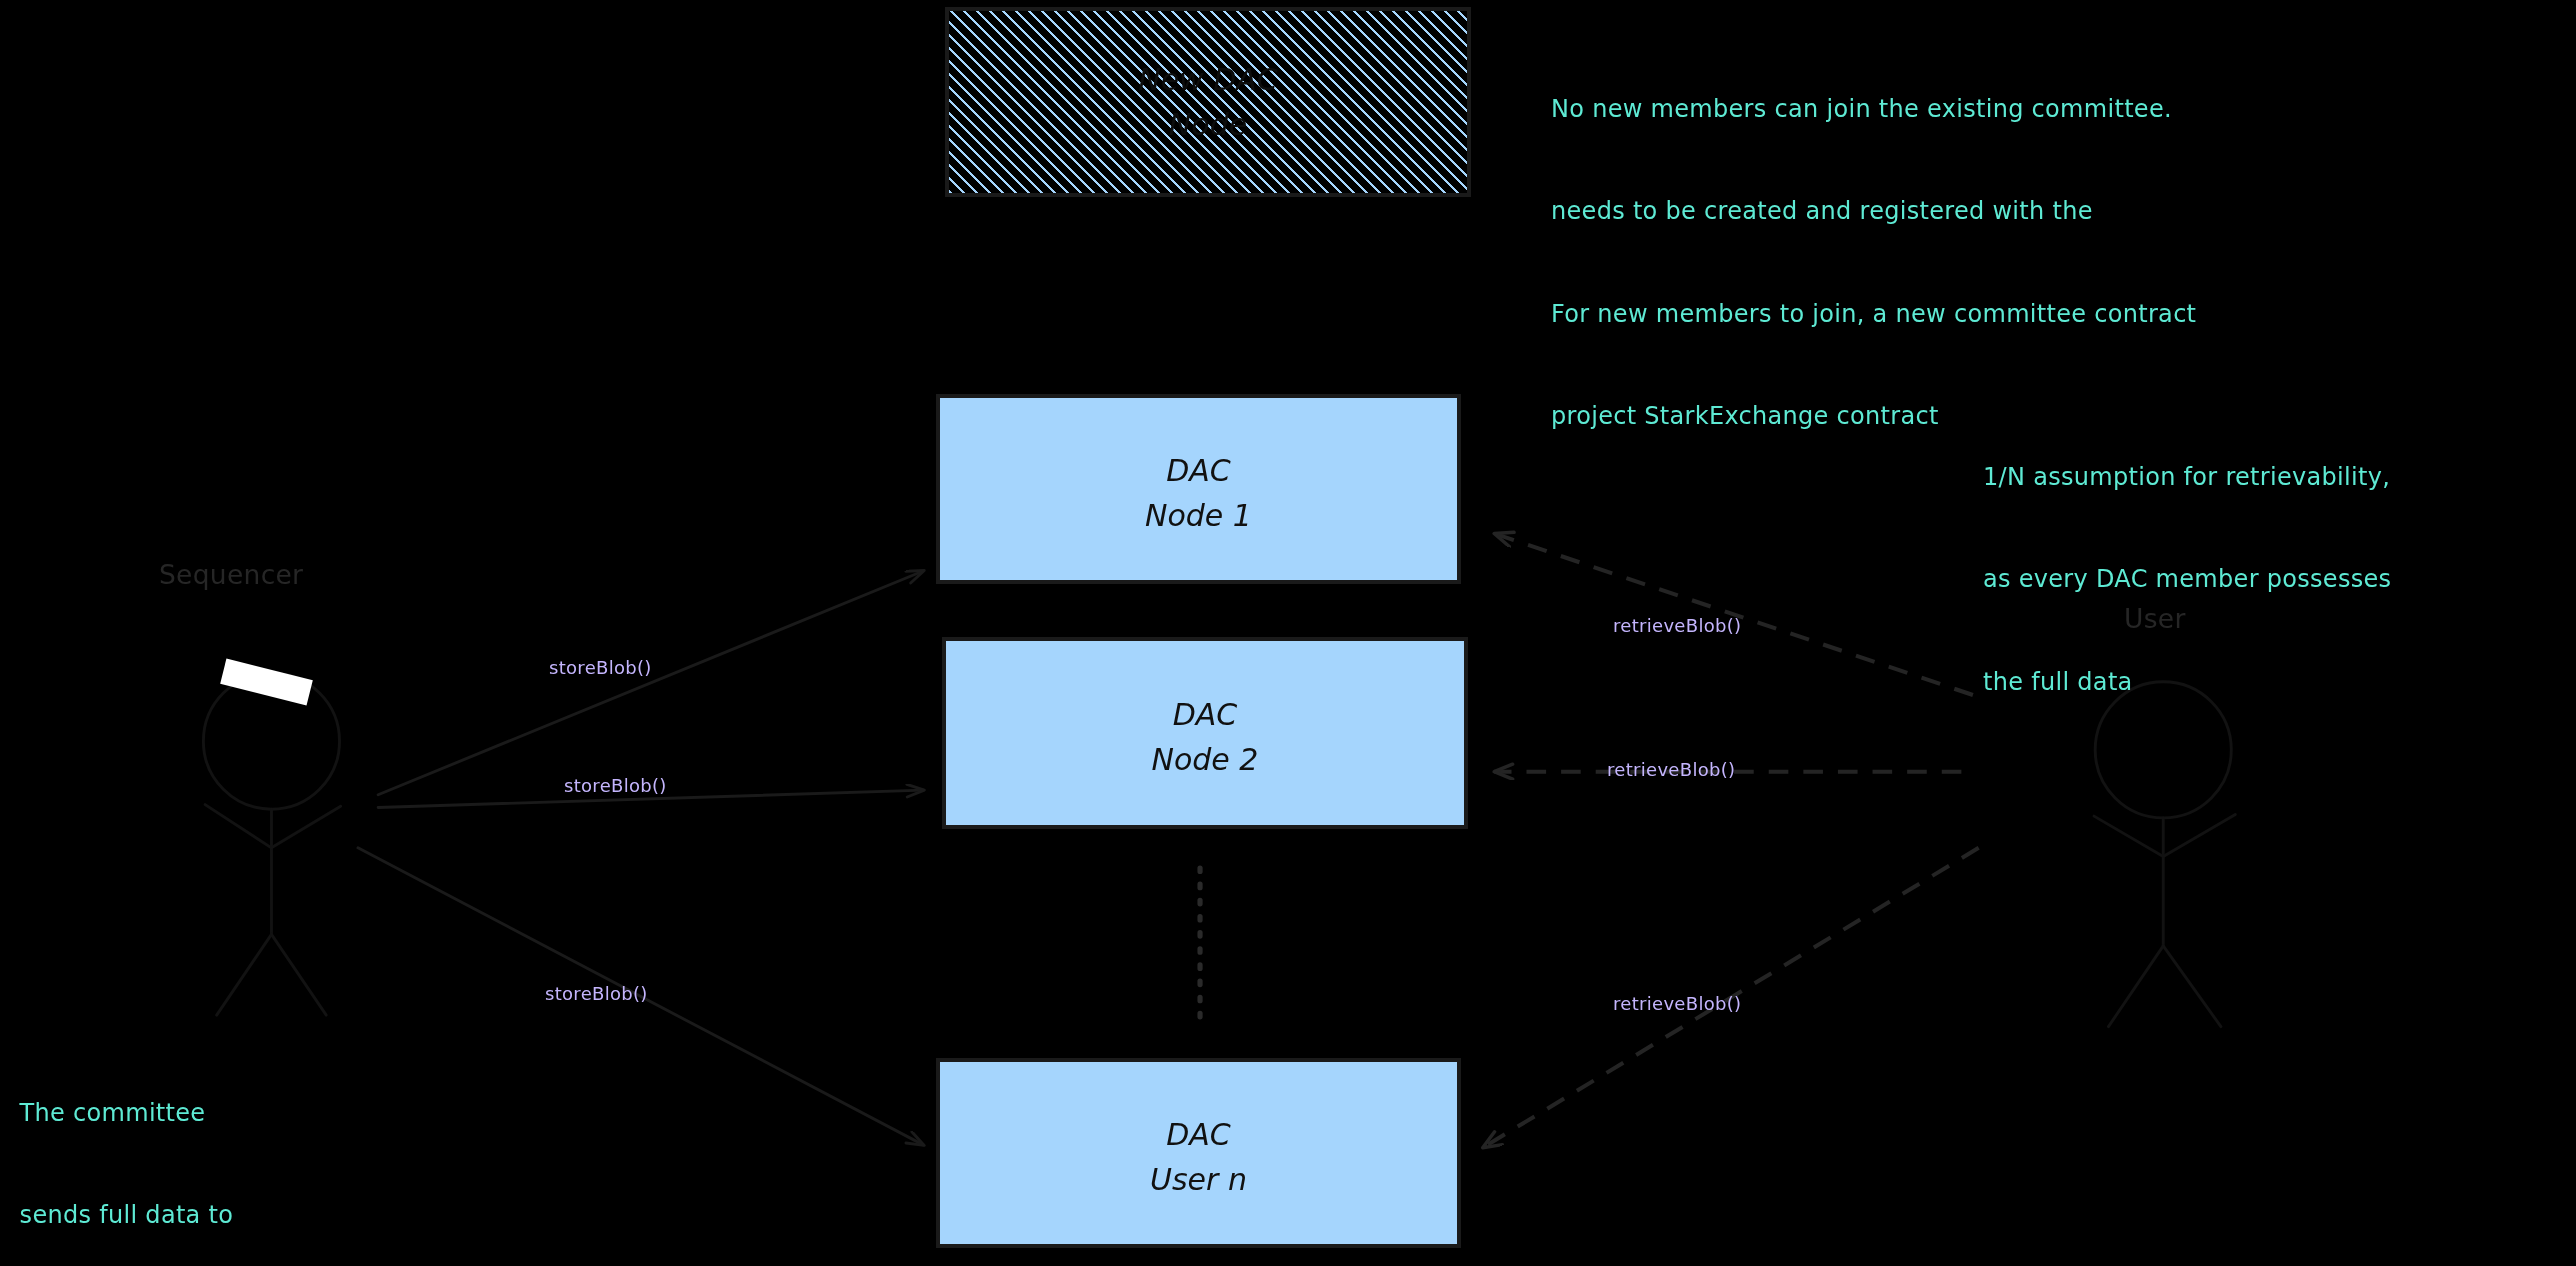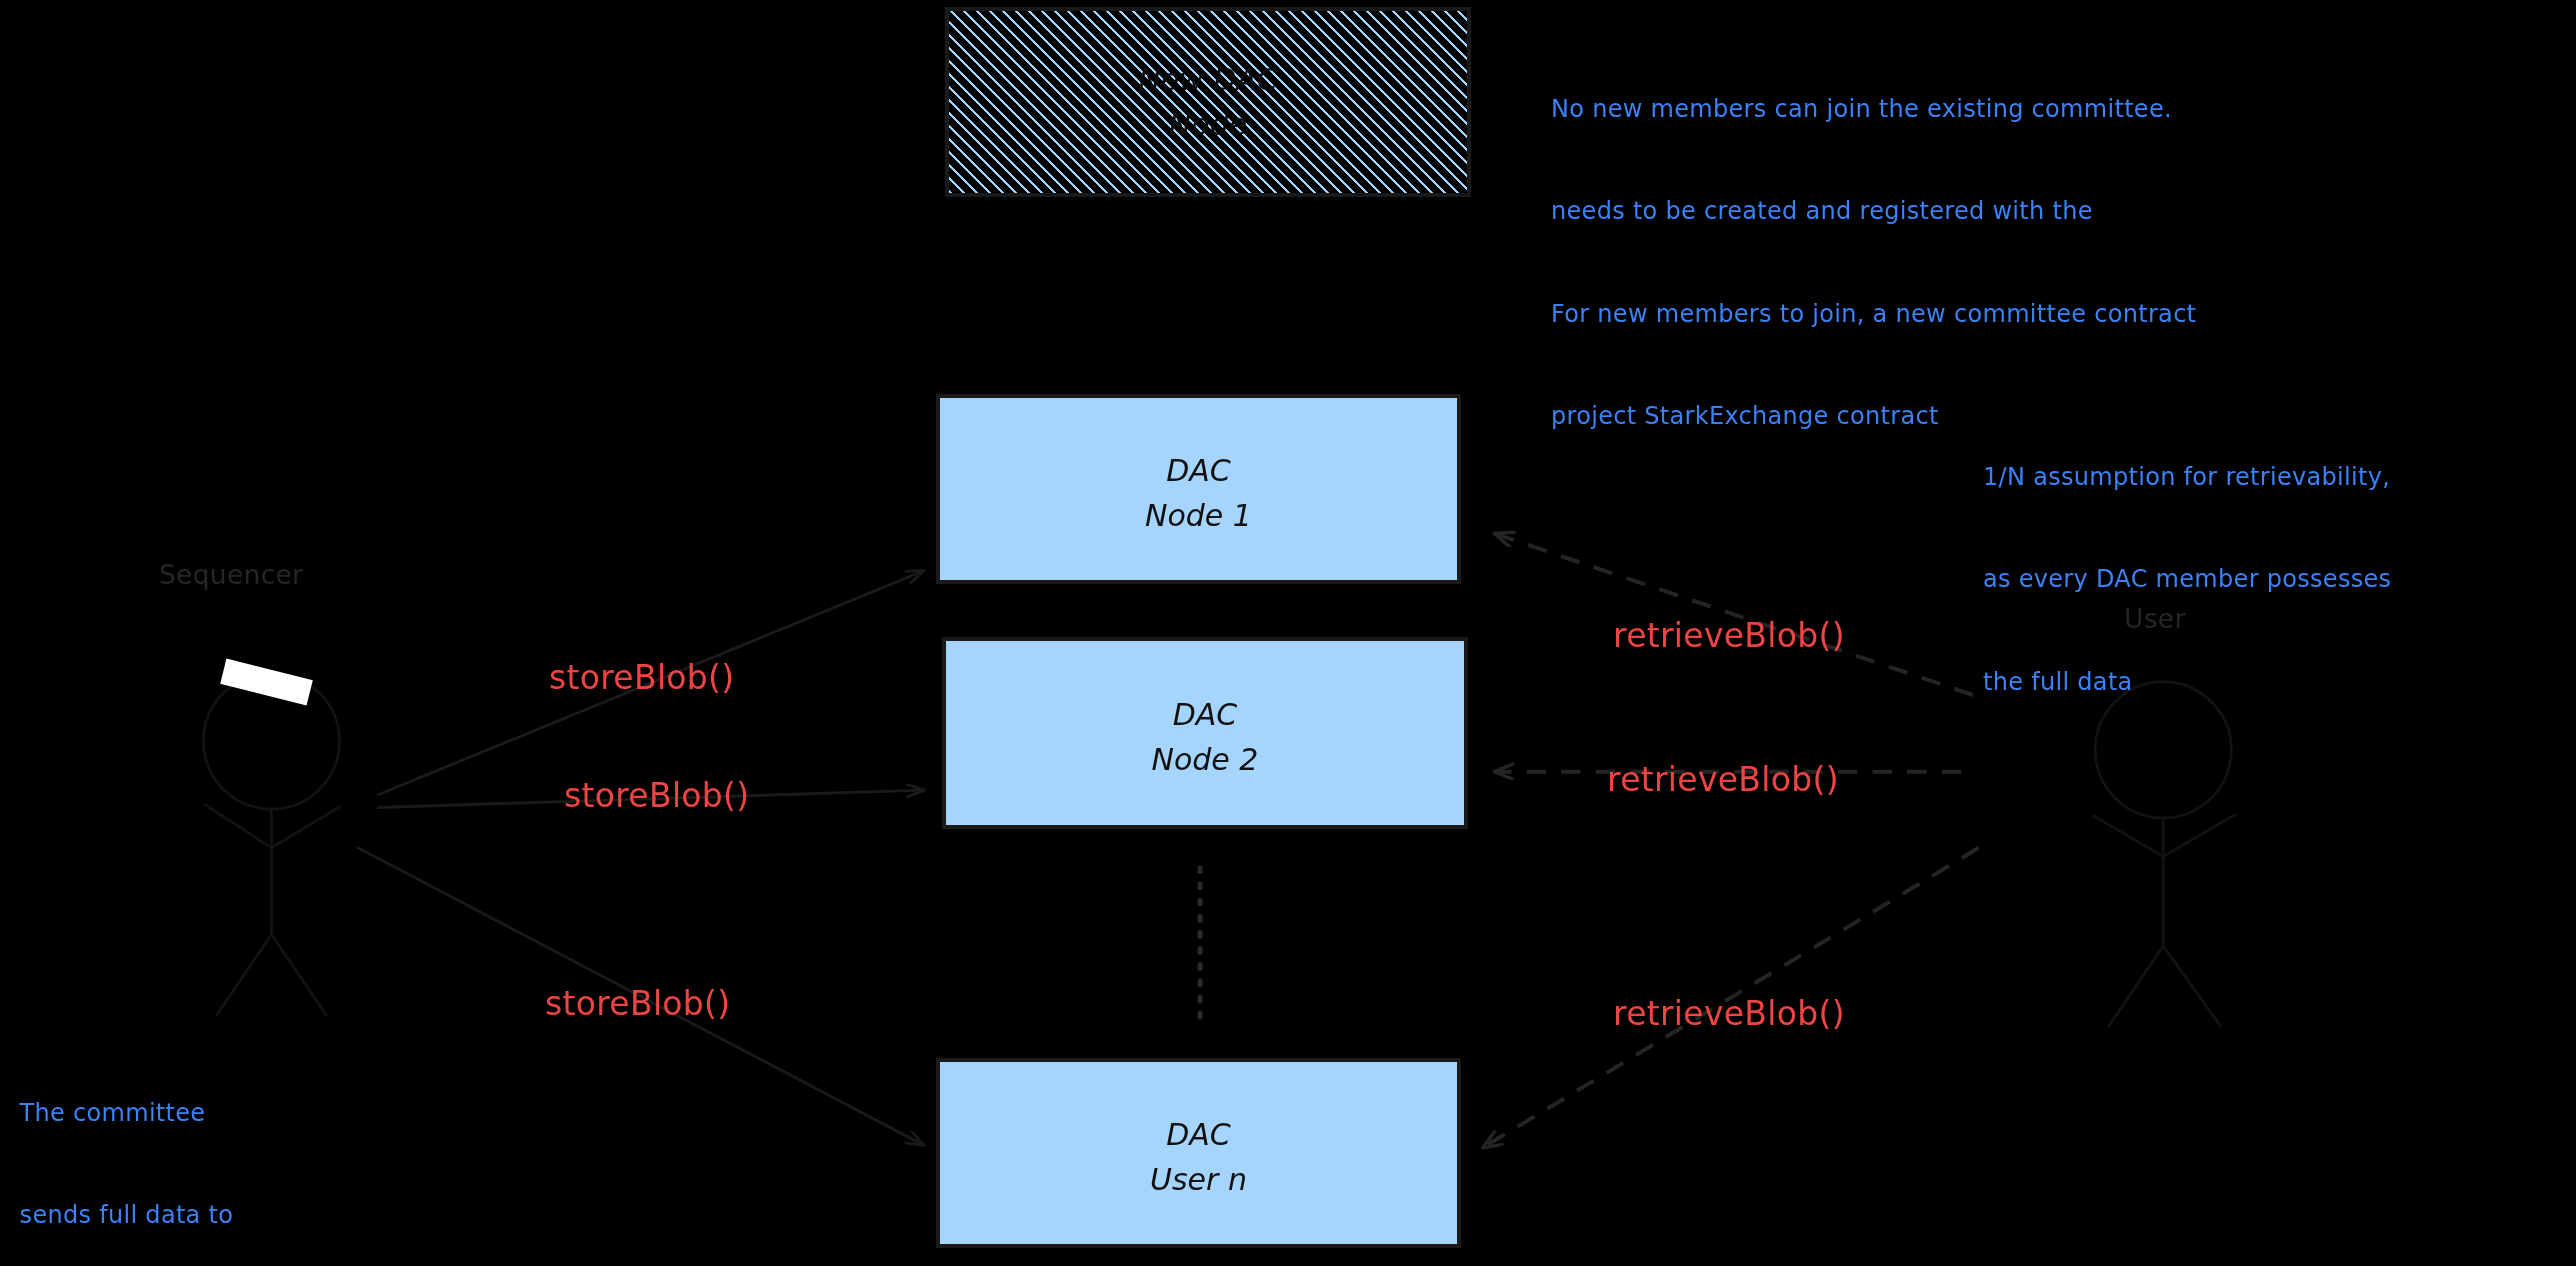--- a/index.html
+++ b/index.html
@@ -29,25 +29,25 @@
     position: absolute;
     font-family: "DejaVu Sans", sans-serif;
     color: #1f1f1f;
     white-space: pre;
     line-height: 1.42;
     letter-spacing: 0.3px;
     pointer-events: none;
   }
   .note {
     font-size: 24px;
-    color: #3b82f6;
+    color: #5eead4;
   }
   .edge-label {
-    font-size: 33px;
-    color: #ef4444;
+    font-size: 18px;
+    color: #c4b5fd;
   }
   .actor-label {
     font-size: 26.5px;
     color: #262626;
   }
   .node-label {
     position: absolute;
     font-family: "DejaVu Sans", sans-serif;
     font-style: italic;
     font-size: 30px;

